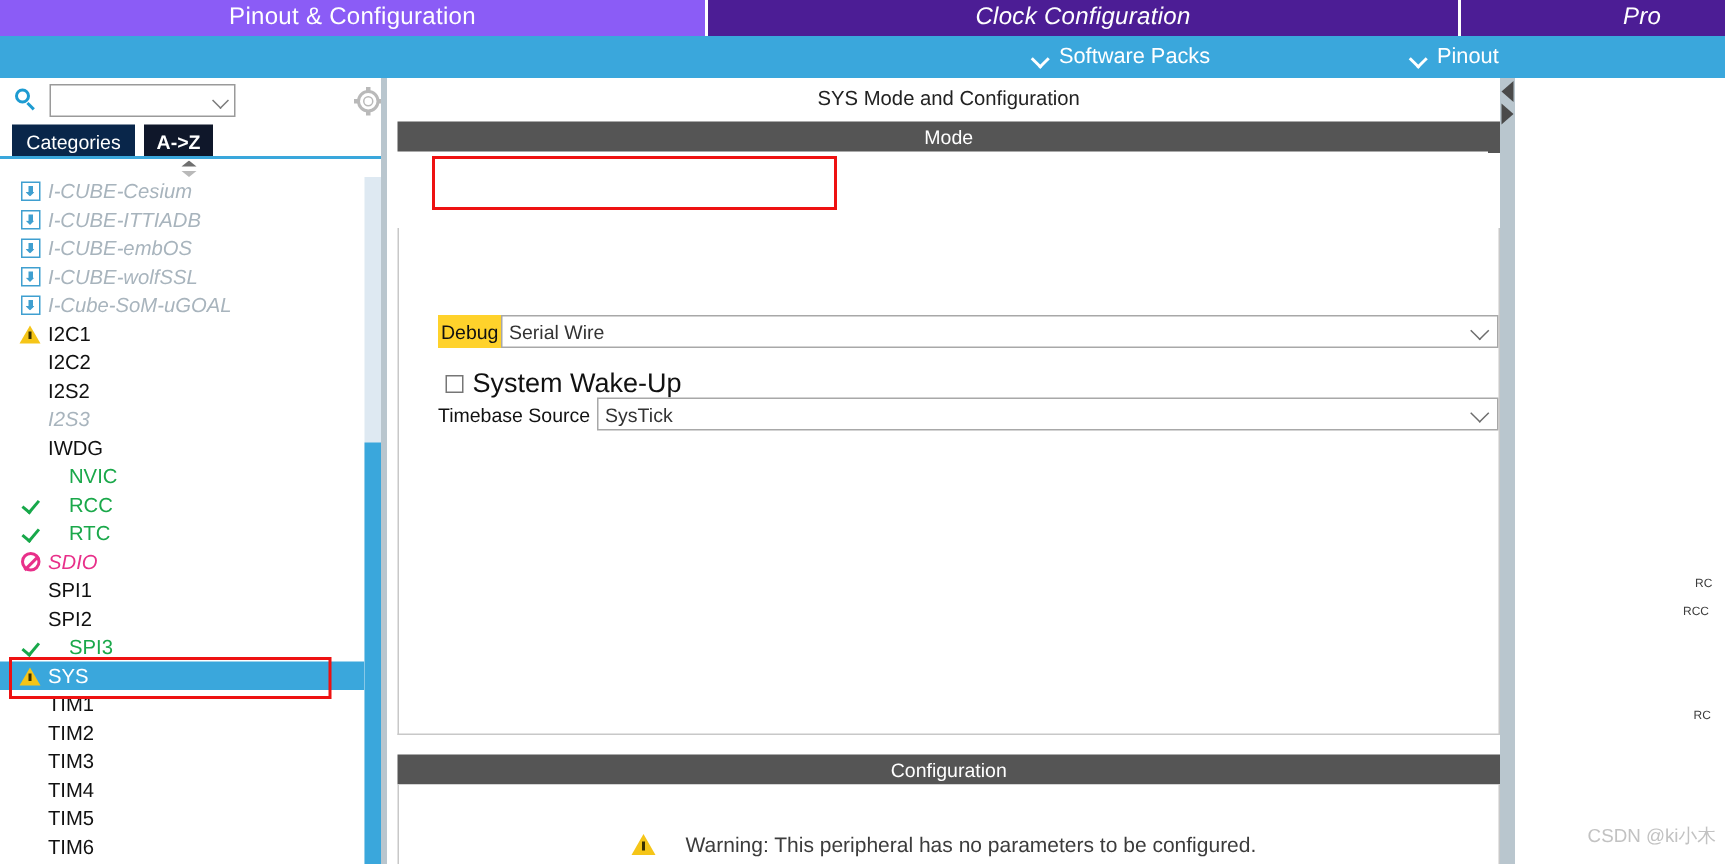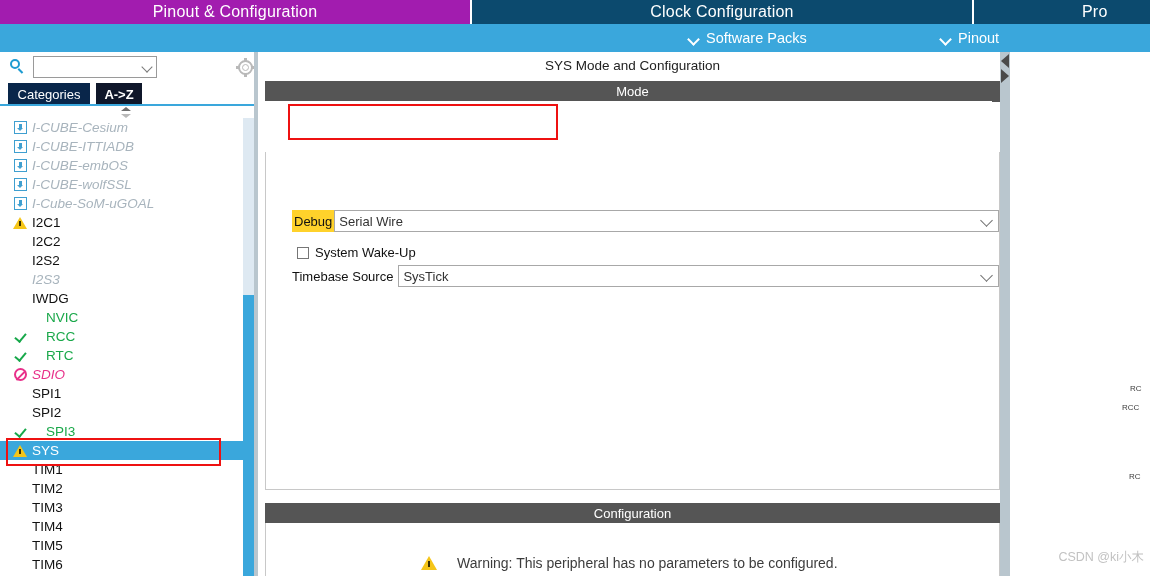--- a/index.html
+++ b/index.html
@@ -25,22 +25,22 @@
   .tab {
     height: 24px;
     display: flex; align-items: center; justify-content: center;
     color: #ffffff;
     font-size: 16px;
     letter-spacing: 0.2px;
     box-sizing: border-box;
     white-space: nowrap;
     overflow: hidden;
   }
-  .tab.active { background: #a21caf; }
-  .tab.inactive { background: #0c4a6e; }
+  .tab.active { background: #8b5cf6; }
+  .tab.inactive { background: #4c1d95; font-style: italic; }
   .tab-sep { width: 2px; height: 24px; background: #ffffff; }
 
   
   .menubar {
     position: absolute; left: 0; top: 24px;
     width: 1150px; height: 28px;
     background: #3aa7dc;
   }
   .menu-item {
     position: absolute; top: 0; height: 28px;
@@ -319,21 +319,21 @@
     content: "";
     position: absolute; left: 6px; top: 5px;
     width: 8px; height: 8px;
     border-right: 1.6px solid #6d6d6d;
     border-bottom: 1.6px solid #6d6d6d;
     transform: rotate(45deg);
   }
   .row-check {
     position: absolute; left: 31px; top: 93px;
     display: flex; align-items: center; gap: 6px;
-    font-size: 13px; color: #111111;
+    font-size: 18px; color: #111111;
   }
   .cbox {
     width: 12px; height: 12px;
     border: 1px solid #767676; background: #ffffff;
     box-sizing: border-box;
   }
   .row-timebase {
     position: absolute; left: 26px; top: 113px;
     width: 707px; height: 22px;
     display: flex; align-items: center;

